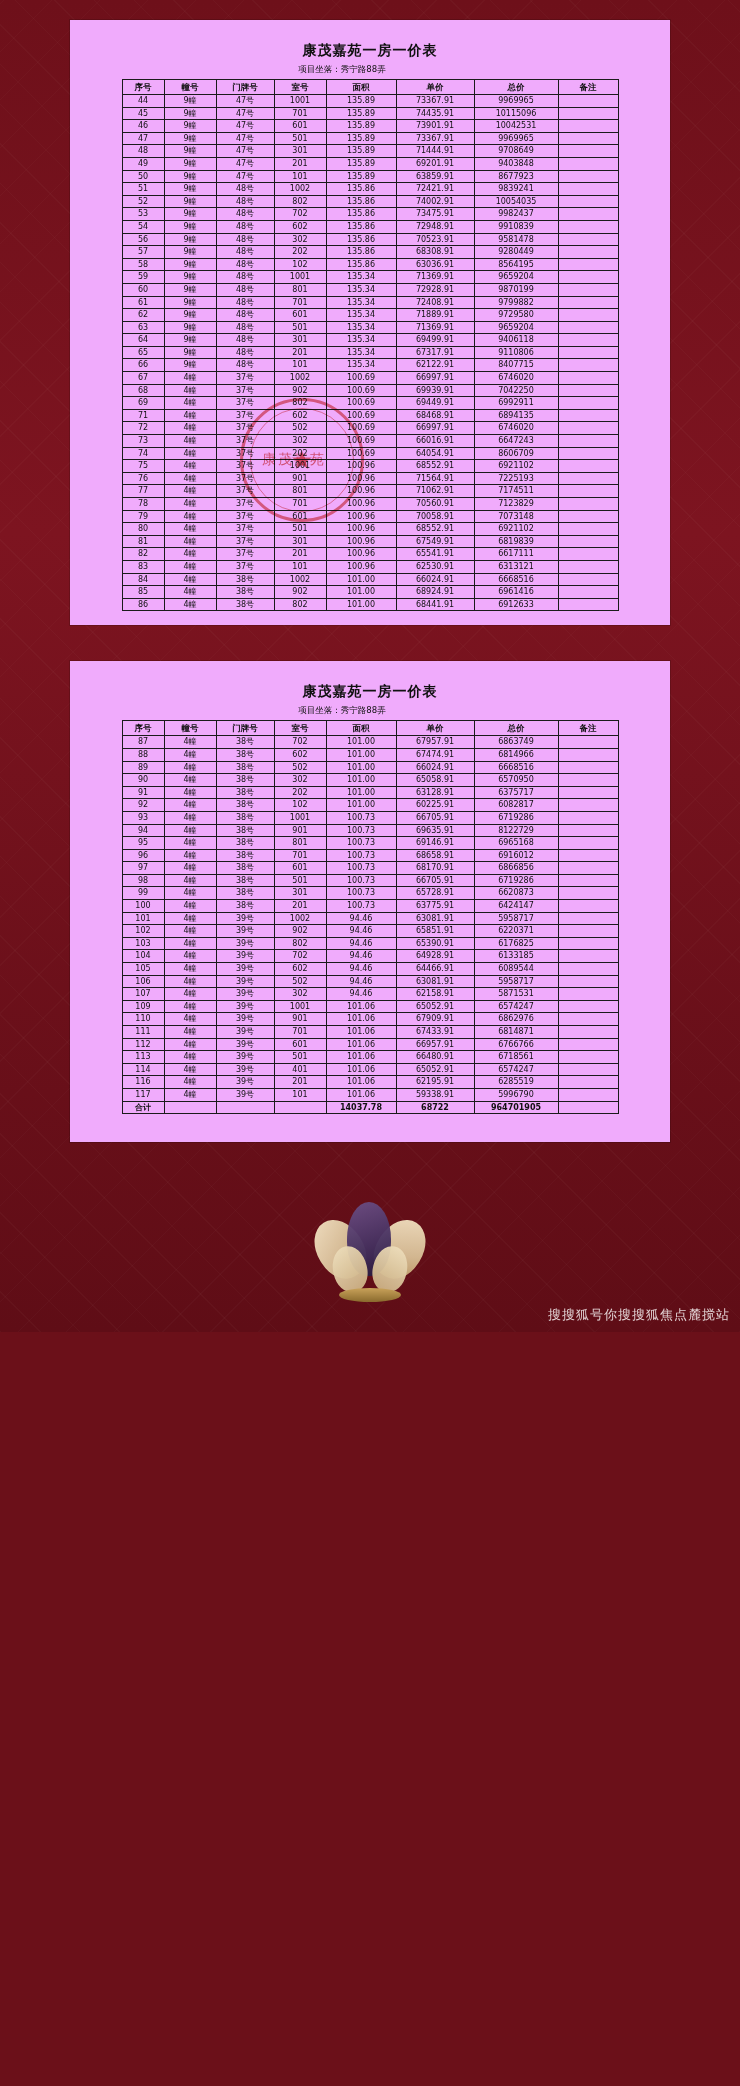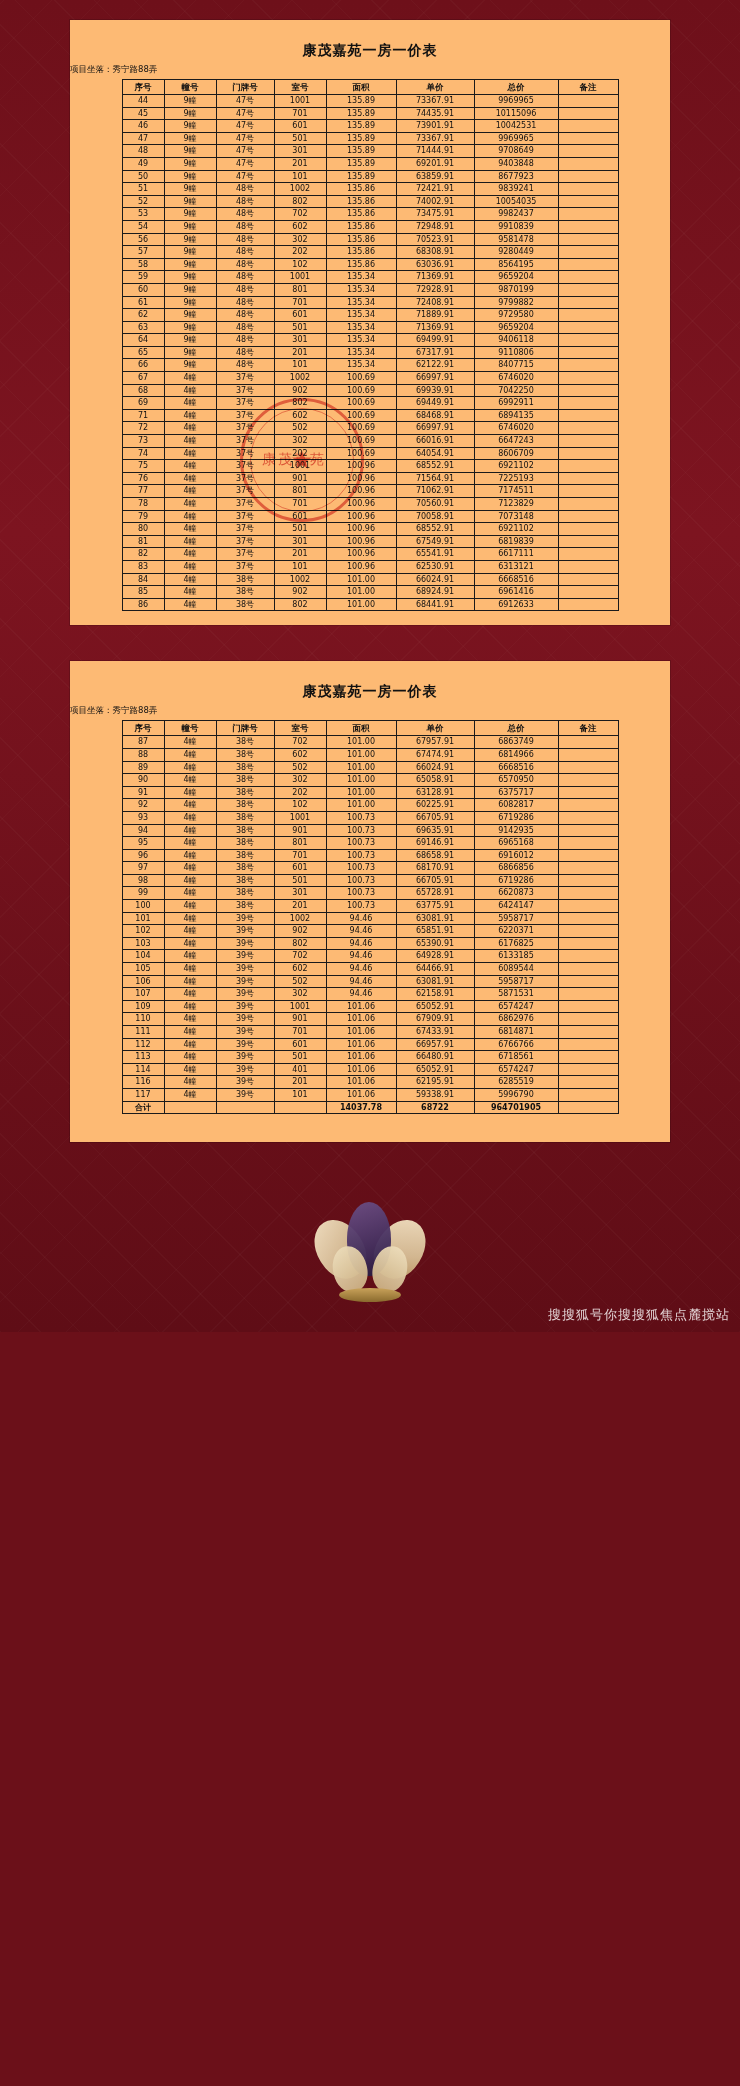--- a/index.html
+++ b/index.html
@@ -15,38 +15,38 @@
       radial-gradient(circle at 12% 6%, rgba(255,255,255,0.05) 0 2px, transparent 3px),
       radial-gradient(circle at 48% 18%, rgba(255,255,255,0.04) 0 2px, transparent 3px),
       radial-gradient(circle at 85% 30%, rgba(255,255,255,0.04) 0 2px, transparent 3px),
       repeating-linear-gradient(45deg, rgba(255,255,255,0.025) 0 1px, transparent 1px 28px),
       repeating-linear-gradient(-45deg, rgba(255,255,255,0.02) 0 1px, transparent 1px 34px),
       linear-gradient(180deg,#6e101a 0%,#7d1420 40%,#5f0d16 100%);
     pointer-events:none;
   }
   .wrap{position:relative;width:740px;}
   .sheet{
-    background:#fdba74;
+    background:#f0abfc;
     margin:8px auto;
     position:relative;
     box-shadow:0 0 0 1px rgba(0,0,0,.15);
   }
   .sheet1{width:600px;margin-top:20px;padding:16px 0 14px;}
   .sheet2{width:600px;margin-top:36px;padding:16px 0 28px;}
   .sheet-title{
     text-align:center;
     font-size:14px;
     font-weight:bold;
     color:#111;
     letter-spacing:1px;
     margin:6px 0 4px;
     font-family:"DejaVu Sans","Liberation Sans",sans-serif;
   }
   .sheet-sub{
-    text-align:left;
+    text-align:center;
     font-size:8.5px;
     color:#111;
     padding-right:56px;
     margin-bottom:3px;
     font-family:"DejaVu Sans","Liberation Sans",sans-serif;
   }
   table.price{
     border-collapse:collapse;
     margin:0 auto;
     width:496px;
@@ -693,21 +693,21 @@
             <td>6719286</td>
             <td></td>
           </tr>
           <tr>
             <td>94</td>
             <td>4幢</td>
             <td>38号</td>
             <td>901</td>
             <td>100.73</td>
             <td>69635.91</td>
-            <td>9142935</td>
+            <td>8122729</td>
             <td></td>
           </tr>
           <tr>
             <td>95</td>
             <td>4幢</td>
             <td>38号</td>
             <td>801</td>
             <td>100.73</td>
             <td>69146.91</td>
             <td>6965168</td>

